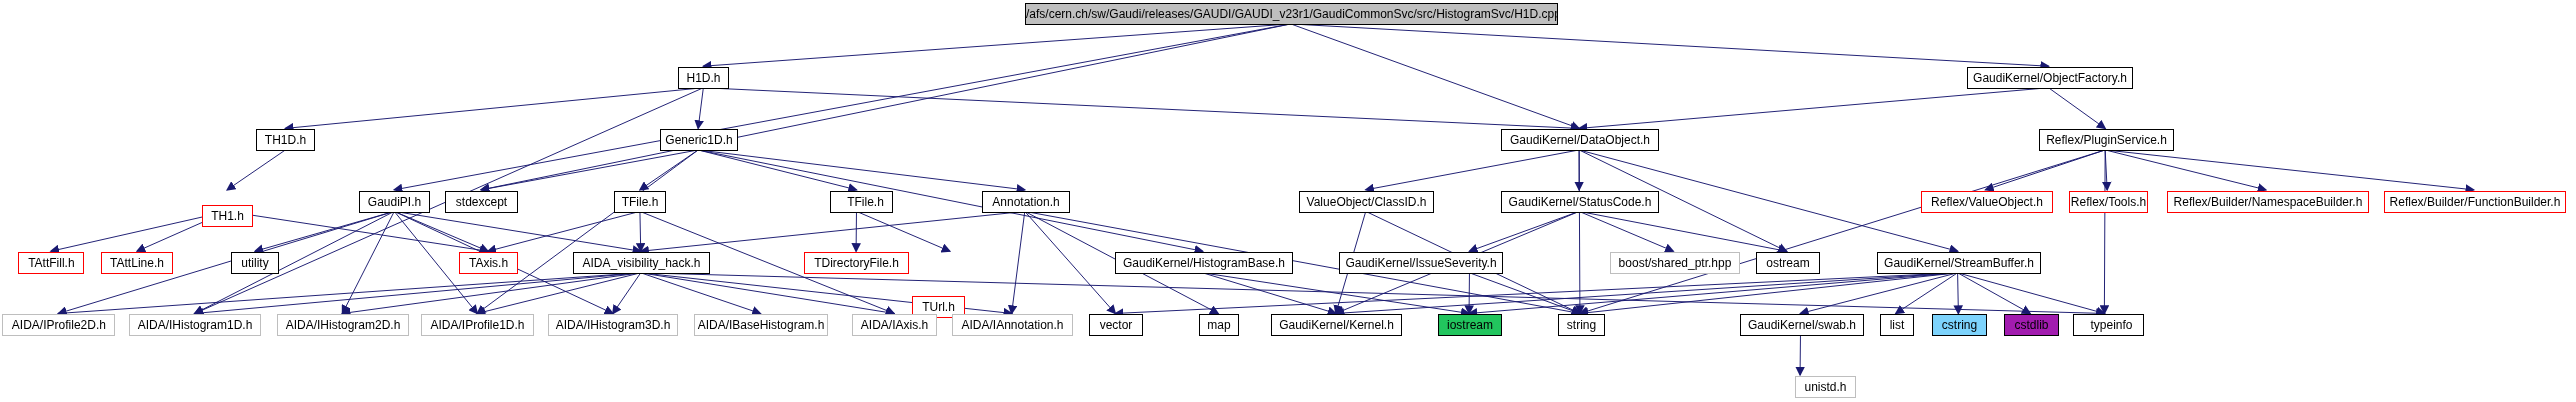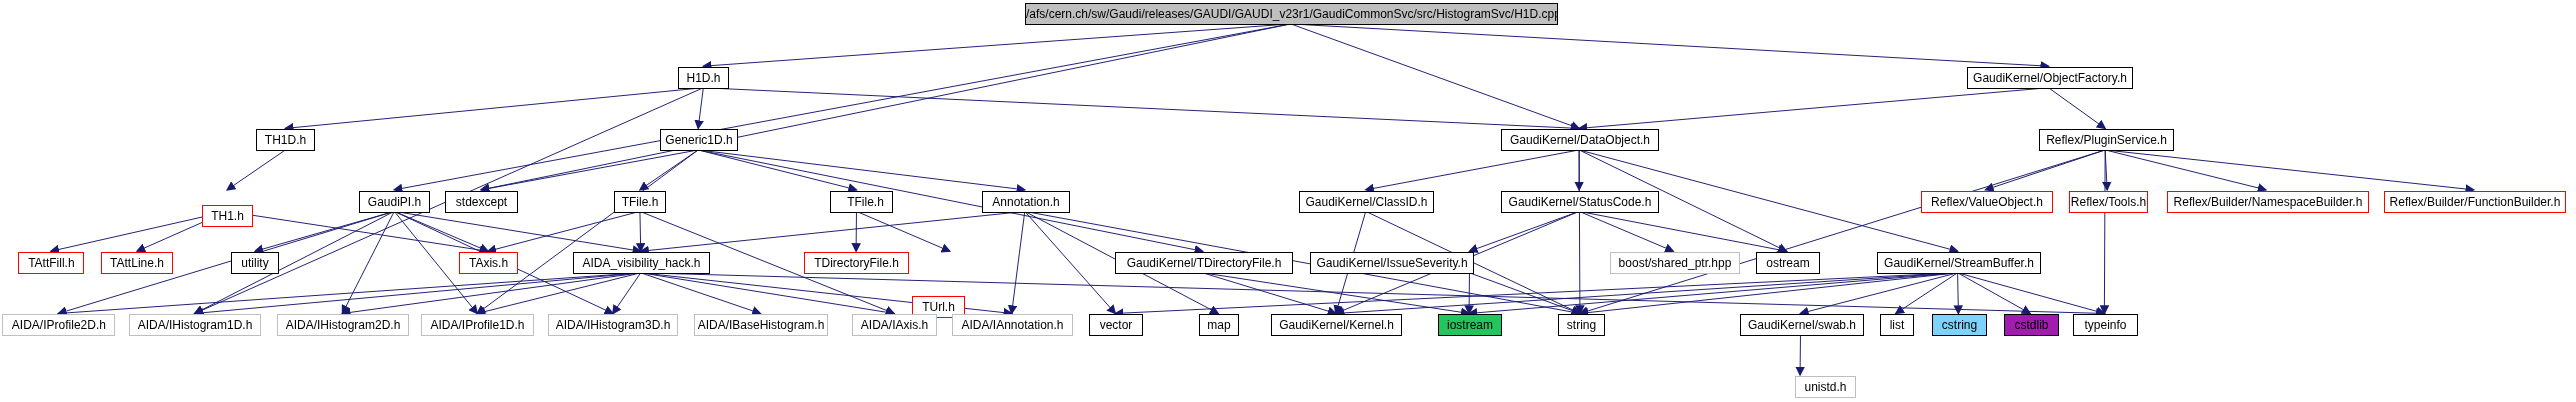--- a/index.html
+++ b/index.html
@@ -125,52 +125,52 @@
       <div class="node" style="left: 256px; top: 129px; width: 57px; border-color: rgb(0, 0, 0); background: rgb(255, 255, 255);">TH1D.h</div>
       <div class="node" style="left: 660px; top: 129px; width: 76px; border-color: rgb(0, 0, 0); background: rgb(255, 255, 255);">Generic1D.h</div>
       <div class="node" style="left: 1501px; top: 129px; width: 156px; border-color: rgb(0, 0, 0); background: rgb(255, 255, 255);">GaudiKernel/DataObject.h</div>
       <div class="node" style="left: 2039px; top: 129px; width: 133px; border-color: rgb(0, 0, 0); background: rgb(255, 255, 255);">Reflex/PluginService.h</div>
       <div class="node" style="left: 202px; top: 191px; width: 49px; border-color: rgb(255, 0, 0); background: rgb(255, 255, 255); margin-top: 14px;">TH1.h</div>
       <div class="node" style="left: 359px; top: 191px; width: 69px; border-color: rgb(0, 0, 0); background: rgb(255, 255, 255);">GaudiPI.h</div>
       <div class="node" style="left: 445px; top: 191px; width: 71px; border-color: rgb(0, 0, 0); background: rgb(255, 255, 255);">stdexcept</div>
       <div class="node" style="left: 614px; top: 191px; width: 50px; border-color: rgb(0, 0, 0); background: rgb(255, 255, 255);">TFile.h</div>
       <div class="node" style="left: 830px; top: 191px; width: 53px; border-color: rgb(0, 0, 0); background: rgb(255, 255, 255); padding-left: 8px;">TFile.h</div>
       <div class="node" style="left: 982px; top: 191px; width: 86px; border-color: rgb(0, 0, 0); background: rgb(255, 255, 255);">Annotation.h</div>
-      <div class="node" style="left: 1299px; top: 191px; width: 133px; border-color: rgb(0, 0, 0); background: rgb(255, 255, 255);">GaudiKernel/ClassID.h</div>
+      <div class="node" style="left: 1299px; top: 191px; width: 133px; border-color: rgb(0, 0, 0); background: rgb(255, 255, 255);">ValueObject/ClassID.h</div>
       <div class="node" style="left: 1501px; top: 191px; width: 156px; border-color: rgb(0, 0, 0); background: rgb(255, 255, 255);">GaudiKernel/StatusCode.h</div>
       <div class="node" style="left: 1921px; top: 191px; width: 130px; border-color: rgb(255, 0, 0); background: rgb(255, 255, 255);">Reflex/ValueObject.h</div>
       <div class="node" style="left: 2069px; top: 191px; width: 77px; border-color: rgb(255, 0, 0); background: rgb(255, 255, 255);">Reflex/Tools.h</div>
       <div class="node" style="left: 2167px; top: 191px; width: 200px; border-color: rgb(255, 0, 0); background: rgb(255, 255, 255);">Reflex/Builder/NamespaceBuilder.h</div>
       <div class="node" style="left: 2384px; top: 191px; width: 180px; border-color: rgb(255, 0, 0); background: rgb(255, 255, 255);">Reflex/Builder/FunctionBuilder.h</div>
       <div class="node" style="left: 18.4px; top: 252px; width: 64px; border-color: rgb(255, 0, 0); background: rgb(255, 255, 255);">TAttFill.h</div>
       <div class="node" style="left: 101px; top: 252px; width: 70px; border-color: rgb(255, 0, 0); background: rgb(255, 255, 255);">TAttLine.h</div>
       <div class="node" style="left: 231px; top: 252px; width: 46px; border-color: rgb(0, 0, 0); background: rgb(255, 255, 255);">utility</div>
       <div class="node" style="left: 459px; top: 252px; width: 57px; border-color: rgb(255, 0, 0); background: rgb(255, 255, 255);">TAxis.h</div>
       <div class="node" style="left: 573px; top: 252px; width: 135px; border-color: rgb(0, 0, 0); background: rgb(255, 255, 255);">AIDA_visibility_hack.h</div>
       <div class="node" style="left: 804px; top: 252px; width: 103px; border-color: rgb(255, 0, 0); background: rgb(255, 255, 255);">TDirectoryFile.h</div>
       <div class="node" style="left: 912px; top: 252px; width: 51px; border-color: rgb(255, 0, 0); background: rgb(255, 255, 255); margin-top: 44px;">TUrl.h</div>
-      <div class="node" style="left: 1115px; top: 252px; width: 176px; border-color: rgb(0, 0, 0); background: rgb(255, 255, 255);">GaudiKernel/TDirectoryFile.h</div>
-      <div class="node" style="left: 1310px; top: 252px; width: 162px; border-color: rgb(0, 0, 0); background: rgb(255, 255, 255);">GaudiKernel/IssueSeverity.h</div>
+      <div class="node" style="left: 1115px; top: 252px; width: 176px; border-color: rgb(0, 0, 0); background: rgb(255, 255, 255);">GaudiKernel/HistogramBase.h</div>
+      <div class="node" style="left: 1339px; top: 252px; width: 162px; border-color: rgb(0, 0, 0); background: rgb(255, 255, 255);">GaudiKernel/IssueSeverity.h</div>
       <div class="node" style="left: 1610px; top: 252px; width: 128px; border-color: rgb(190, 190, 190); background: rgb(255, 255, 255);">boost/shared_ptr.hpp</div>
       <div class="node" style="left: 1756px; top: 252px; width: 62px; border-color: rgb(0, 0, 0); background: rgb(255, 255, 255);">ostream</div>
       <div class="node" style="left: 1877px; top: 252px; width: 162px; border-color: rgb(0, 0, 0); background: rgb(255, 255, 255);">GaudiKernel/StreamBuffer.h</div>
       <div class="node" style="left: 2.4px; top: 314px; width: 111px; border-color: rgb(190, 190, 190); background: rgb(255, 255, 255);">AIDA/IProfile2D.h</div>
       <div class="node" style="left: 129px; top: 314px; width: 130px; border-color: rgb(190, 190, 190); background: rgb(255, 255, 255);">AIDA/IHistogram1D.h</div>
       <div class="node" style="left: 277px; top: 314px; width: 130px; border-color: rgb(190, 190, 190); background: rgb(255, 255, 255);">AIDA/IHistogram2D.h</div>
       <div class="node" style="left: 421px; top: 314px; width: 111px; border-color: rgb(190, 190, 190); background: rgb(255, 255, 255);">AIDA/IProfile1D.h</div>
       <div class="node" style="left: 548px; top: 314px; width: 128px; border-color: rgb(190, 190, 190); background: rgb(255, 255, 255);">AIDA/IHistogram3D.h</div>
       <div class="node" style="left: 694px; top: 314px; width: 132px; border-color: rgb(190, 190, 190); background: rgb(255, 255, 255);">AIDA/IBaseHistogram.h</div>
       <div class="node" style="left: 852px; top: 314px; width: 83px; border-color: rgb(190, 190, 190); background: rgb(255, 255, 255);">AIDA/IAxis.h</div>
       <div class="node" style="left: 952px; top: 314px; width: 119px; border-color: rgb(190, 190, 190); background: rgb(255, 255, 255);">AIDA/IAnnotation.h</div>
       <div class="node" style="left: 1089px; top: 314px; width: 52px; border-color: rgb(0, 0, 0); background: rgb(255, 255, 255);">vector</div>
       <div class="node" style="left: 1199px; top: 314px; width: 38px; border-color: rgb(0, 0, 0); background: rgb(255, 255, 255);">map</div>
       <div class="node" style="left: 1271px; top: 314px; width: 129px; border-color: rgb(0, 0, 0); background: rgb(255, 255, 255);">GaudiKernel/Kernel.h</div>
       <div class="node" style="left: 1438px; top: 314px; width: 62px; border-color: rgb(0, 0, 0); background: #22c55e;">iostream</div>
       <div class="node" style="left: 1558px; top: 314px; width: 45px; border-color: rgb(0, 0, 0); background: rgb(255, 255, 255);">string</div>
       <div class="node" style="left: 1740px; top: 314px; width: 122px; border-color: rgb(0, 0, 0); background: rgb(255, 255, 255);">GaudiKernel/swab.h</div>
       <div class="node" style="left: 1880px; top: 314px; width: 32px; border-color: rgb(0, 0, 0); background: rgb(255, 255, 255);">list</div>
       <div class="node" style="left: 1932px; top: 314px; width: 53px; border-color: rgb(0, 0, 0); background: #7dd3fc;">cstring</div>
       <div class="node" style="left: 2004px; top: 314px; width: 53px; border-color: rgb(0, 0, 0); background: #a21caf;">cstdlib</div>
-      <div class="node" style="left: 2073px; top: 314px; width: 63px; border-color: rgb(0, 0, 0); background: rgb(255, 255, 255);">typeinfo</div>
+      <div class="node" style="left: 2073px; top: 314px; width: 63px; border-color: rgb(0, 0, 0); background: rgb(255, 255, 255); padding-left: 6px;">typeinfo</div>
       <div class="node" style="left: 1771px; top: 376px; width: 59px; border-color: rgb(190, 190, 190); background: rgb(255, 255, 255); margin-left: 24px;">unistd.h</div>
     </div>
 </div>
 
 
 </body></html>

